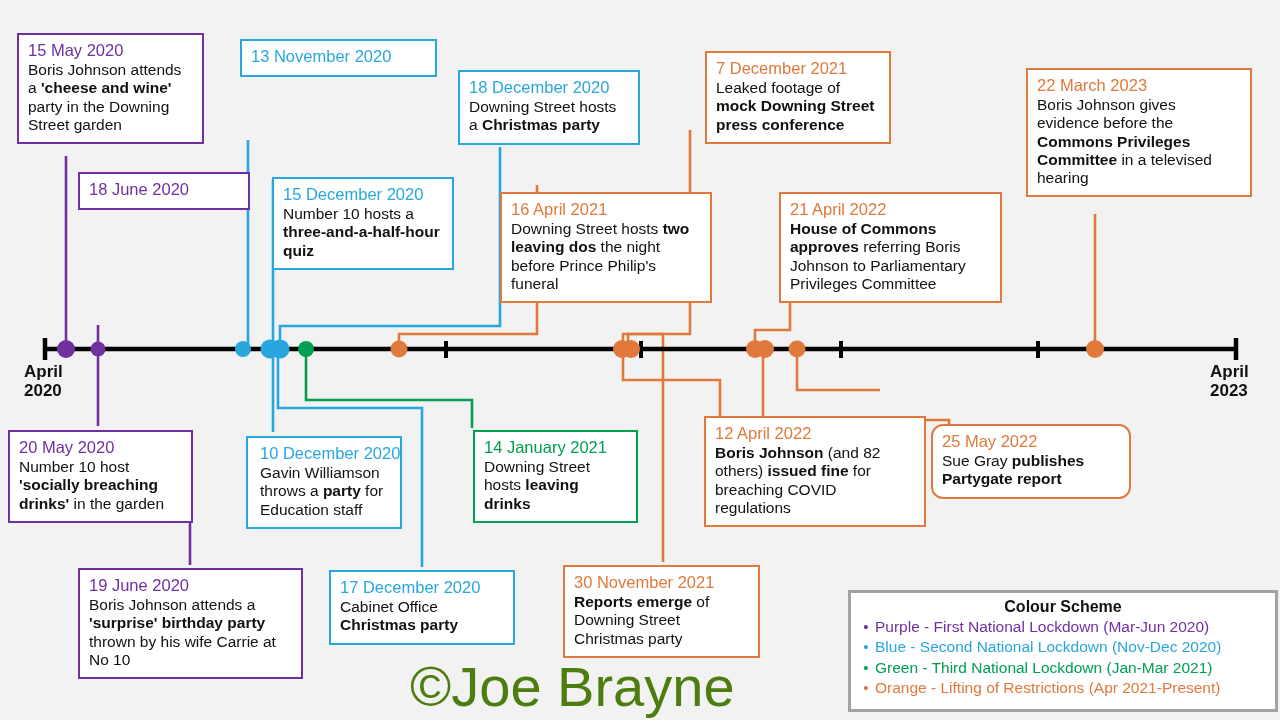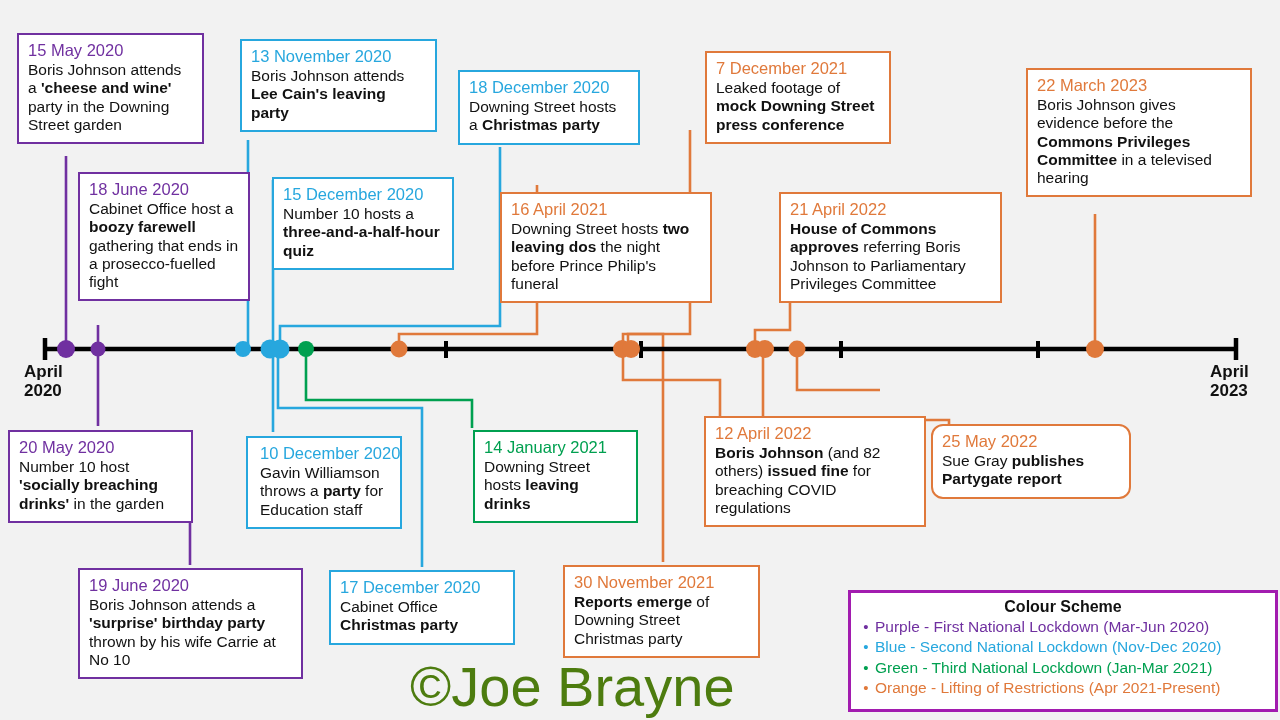--- a/index.html
+++ b/index.html
@@ -94,21 +94,21 @@
 
   
   .legend {
     position: absolute;
     left: 848px;
     top: 590px;
     width: 430px;
     height: 122px;
     box-sizing: border-box;
     background: #ffffff;
-    border: 3px solid #a21caf;
+    border: 3px solid #a3a3a3;
     z-index: 4;
     padding: 5px 6px 4px 6px;
   }
   .legend-title {
     text-align: center;
     font-size: 16px;
     font-weight: bold;
     color: #111;
     margin-bottom: 1px;
   }
@@ -202,36 +202,34 @@
     <div>2023</div>
   </div>
 
   <div class="card purple" style="left:17px; top:33px; width:187px;">
     <span class="date">15 May  2020</span>
     <span class="body"><span>Boris Johnson attends </span><span>a </span><b>'cheese and wine'</b><span> party in the Downing Street garden</span></span>
   </div>
 
   <div class="card purple" style="left:78px; top:172px; width:172px;">
     <span class="date">18 June 2020</span>
-    <span class="body"><span>Cabinet Office host a </span><b>boozy farewell</b><span> gathering that ends in a prosecco-fuelled fight</span></span>
   </div>
 
   <div class="card purple" style="left:8px; top:430px; width:185px;">
     <span class="date">20 May  2020</span>
     <span class="body"><span>Number 10 host </span><b>'socially breaching drinks'</b><span> in the garden</span></span>
   </div>
 
   <div class="card purple" style="left:78px; top:568px; width:225px;">
     <span class="date">19 June 2020</span>
     <span class="body"><span>Boris Johnson attends a </span><b>'surprise' birthday party</b><span> thrown by his wife Carrie at No 10</span></span>
   </div>
 
   <div class="card blue" style="left:240px; top:39px; width:197px;">
     <span class="date">13 November  2020</span>
-    <span class="body"><span>Boris Johnson attends </span><b>Lee Cain's leaving party</b></span>
   </div>
 
   <div class="card blue" style="left:272px; top:177px; width:182px;">
     <span class="date">15 December 2020</span>
     <span class="body"><span>Number 10 hosts a </span><b>three-and-a-half-hour quiz</b></span>
   </div>
 
   <div class="card blue" style="left:458px; top:70px; width:182px;">
     <span class="date">18 December 2020</span>
     <span class="body"><span>Downing Street hosts a </span><b>Christmas party</b></span>

